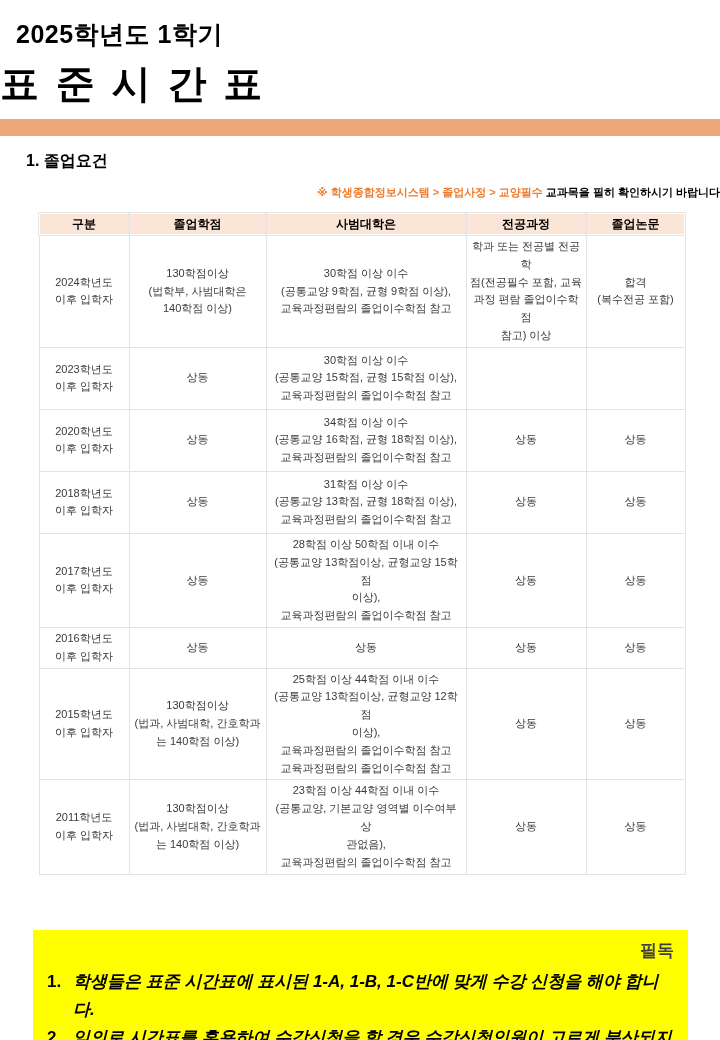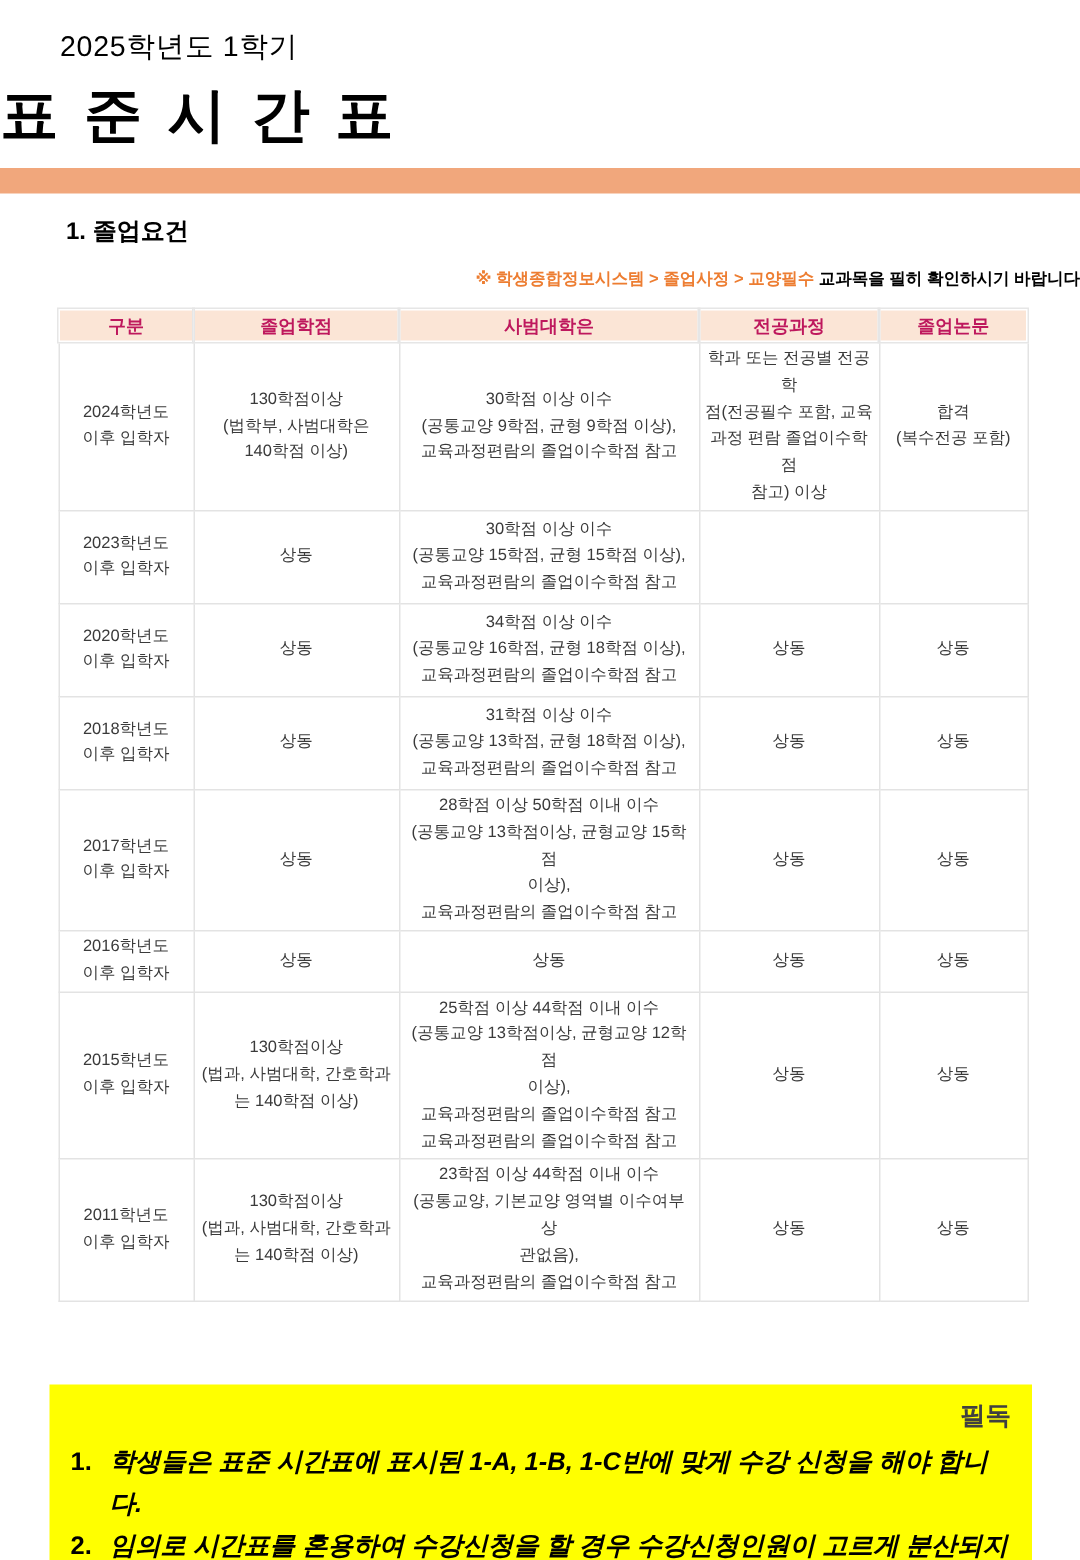--- a/index.html
+++ b/index.html
@@ -1,36 +1,36 @@
 <!DOCTYPE html>
 <html><head>
 <meta charset="utf-8">
 <style>
   * { margin: 0; padding: 0; box-sizing: border-box; }
   html, body { background: #ffffff; }
   body { font-family: "Liberation Sans", "DejaVu Sans", sans-serif; color: #000; }
   .page { position: relative; width: 720px; height: 1040px; background: #fff; overflow: hidden; }
 
-  .semester { margin: 18px 0 0 40px; font-size: 19px; font-weight: normal; letter-spacing: 0.5px; }
+  .semester { margin: 18px 0 0 16px; font-size: 25px; font-weight: bold; letter-spacing: 0.5px; }
   .main-title { margin-top: 6px; font-size: 39px; font-weight: bold; letter-spacing: 3px; }
   .orange-bar { margin-top: 8px; width: 100%; height: 17px; background: #F1A77C; }
 
-  .section-heading { margin: 15px 0 0 44px; font-size: 16px; font-weight: bold; }
+  .section-heading { margin: 15px 0 0 26px; font-size: 16px; font-weight: bold; }
   .note { margin: 13px 0 0 48px; font-size: 11px; font-weight: bold; text-align: right; }
   .note .hl { color: #ED7D31; }
 
   table.req { margin: 12px 0 0 38px; width: 646px; border-collapse: collapse; table-layout: fixed; }
   table.req col.c0 { width: 90px; }
   table.req col.c1 { width: 137px; }
   table.req col.c2 { width: 200px; }
   table.req col.c3 { width: 120px; }
   table.req col.c4 { width: 99px; }
   table.req th {
     background: #FBE5D6; border: 2px solid #ffffff; outline: 1px solid #E6E6E6;
-    height: 22px; font-size: 12px; font-weight: bold; color: #be185d;
+    height: 22px; font-size: 12px; font-weight: bold; color: #000000;
   }
   table.req td {
     border: 1px solid #E3E3E3; background: #fff;
     font-size: 11px; color: #3a3a3a; text-align: center; vertical-align: middle;
     white-space: pre-line; line-height: 1.62; padding: 2px 3px;
   }
 
   .notice-box {
     margin: 55px 0 0 33px; width: 655px; background: #FFFF00;
     padding: 9px 14px 10px 14px;

